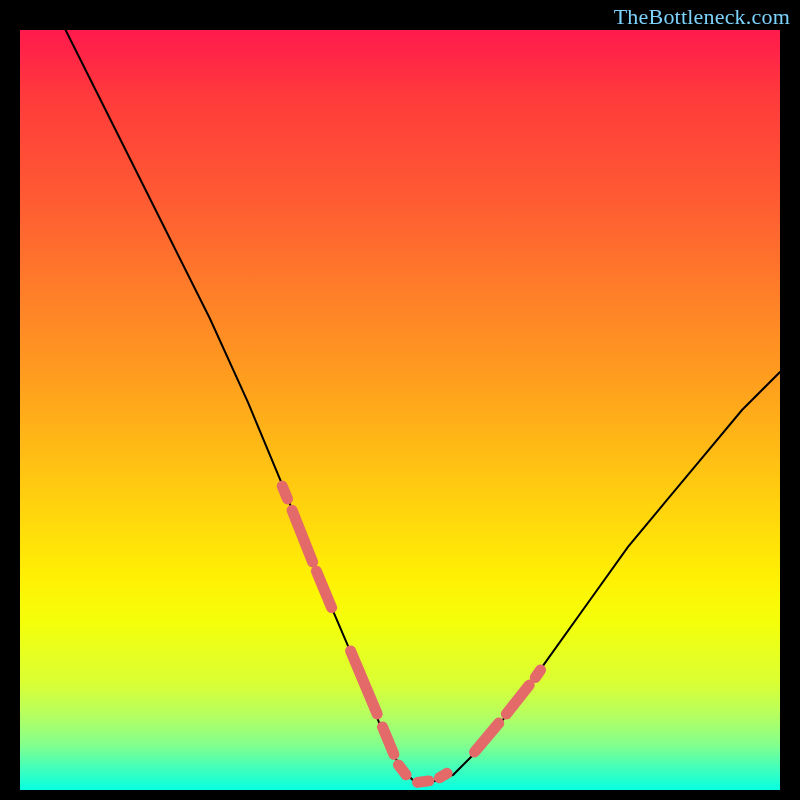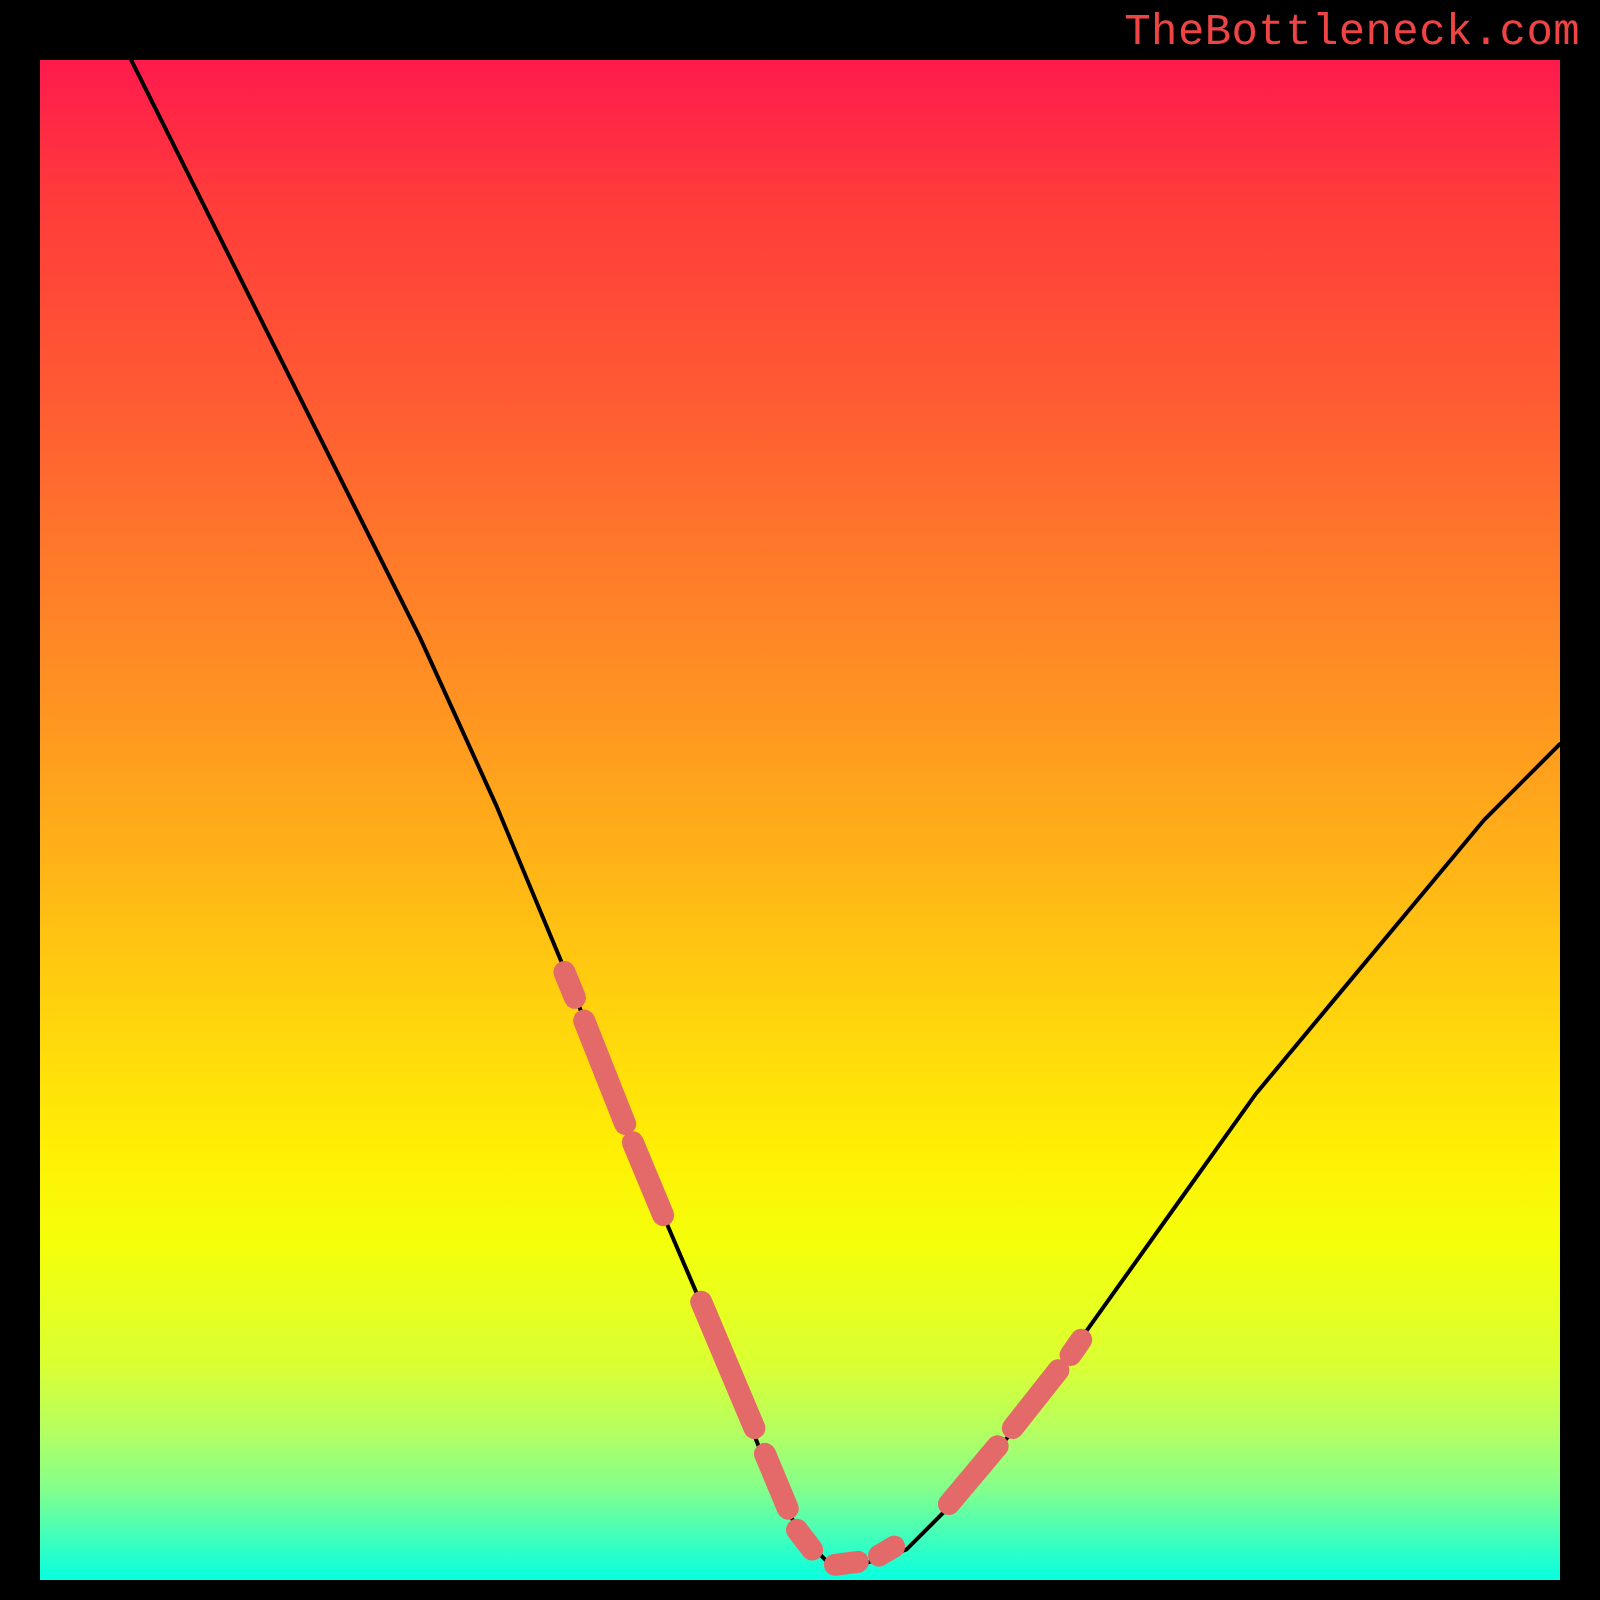--- a/index.html
+++ b/index.html
@@ -7,22 +7,22 @@
   .canvas {
     position: relative;
     width: 800px;
     height: 800px;
     background: #000;
   }
   .watermark {
     position: absolute;
     top: 4px;
     right: 10px;
-    color: #ef4444;
-    font-family: Liberation Mono, monospace;
+    color: #7dd3fc;
+    font-family: Liberation Serif, serif;
     font-size: 22px;
     letter-spacing: 0.2px;
   }
   .plot {
     position: absolute;
     left: 20px;
     top: 30px;
     width: 760px;
     height: 760px;
   }

